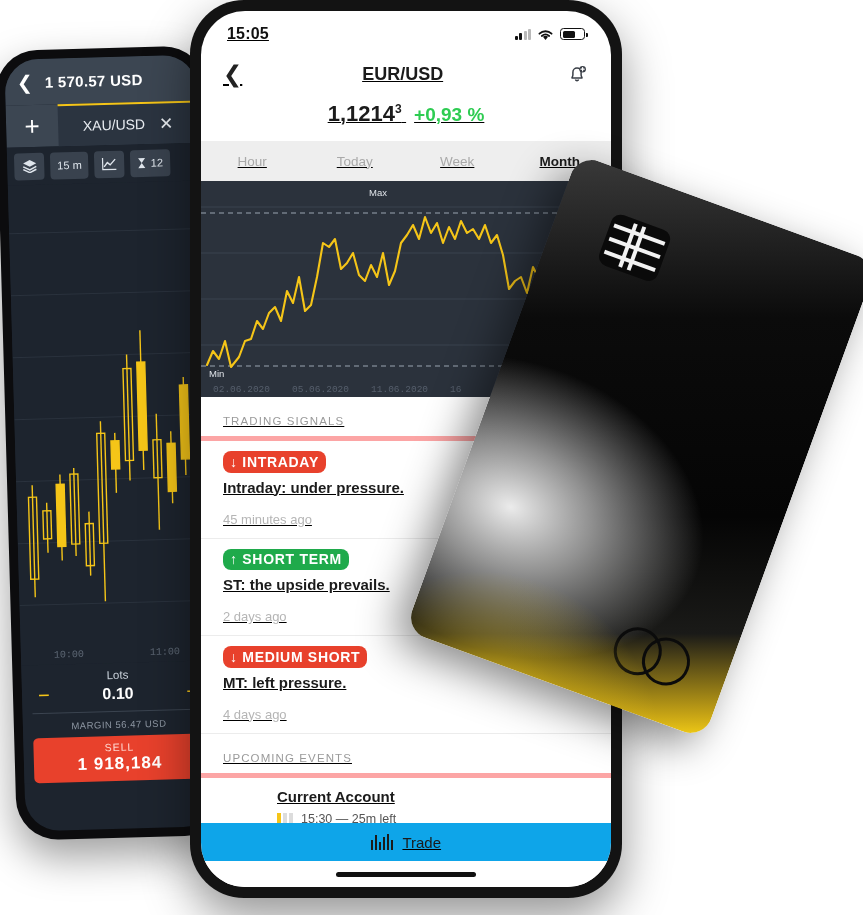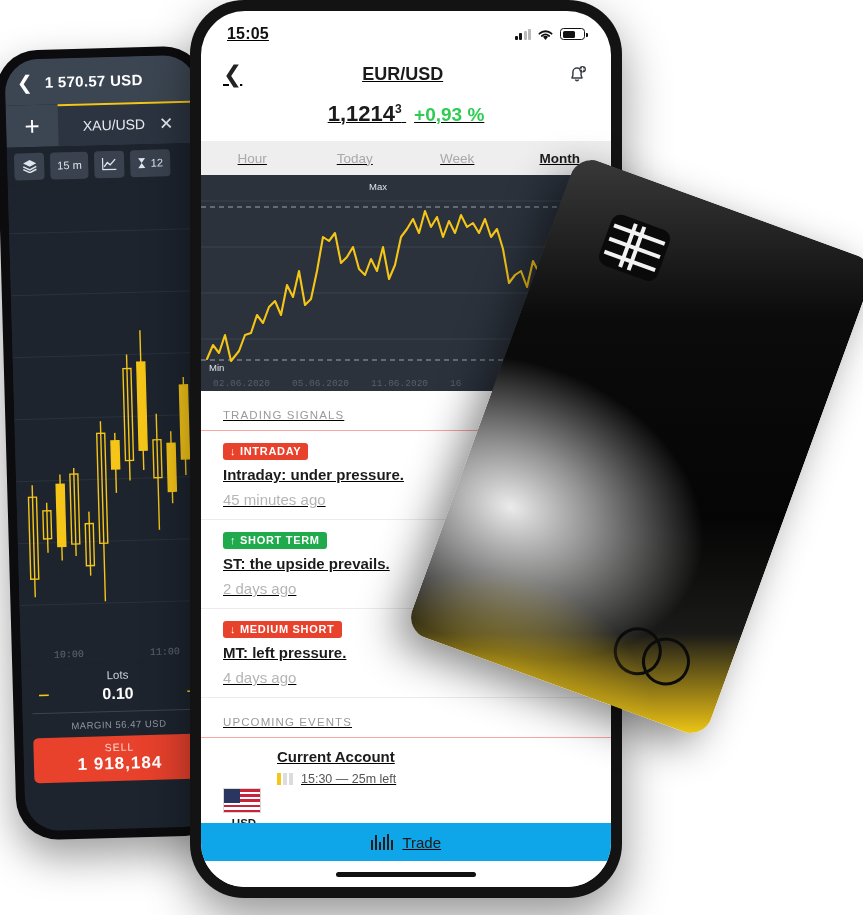--- a/index.html
+++ b/index.html
@@ -145,51 +145,51 @@
   .nav-back { font-size: 23px; color: #222; font-weight: 300; line-height: 1; }
   .nav-title { flex: 1; text-align: center; font-size: 18px; font-weight: bold; color: #1b1b1b; }
   .nav-bell { width: 26px; display: flex; justify-content: flex-end; }
 
   .quote { flex: none; text-align: center; padding: 4px 0 14px; }
   .quote-price { font-size: 22px; font-weight: bold; color: #1b1b1b; }
   .quote-price sup { font-size: 12px; }
   .quote-change { font-size: 19px; font-weight: bold; color: #2ecc52; margin-left: 8px; }
 
   .tabbar {
-    flex: none; height: 34px; background: #eeeeee;
+    flex: none; height: 40px; background: #eeeeee;
     display: flex; align-items: center;
   }
   .tabbar div { flex: 1; text-align: center; font-size: 13.5px; color: #a9a9a9; }
   .tabbar div.active { color: #1b1b1b; font-weight: bold; }
 
   .lt-chart { flex: none; height: 216px; background: #2b323c; position: relative; overflow: hidden; }
   .lt-chart svg { display: block; width: 100%; height: 100%; }
   .lt-lbl { position: absolute; color: #dfe3e8; font-size: 9.5px; }
   .lt-dates {
     position: absolute; left: 12px; right: 0; bottom: 2px;
     display: flex; gap: 22px;
     color: #565f6c; font-size: 9.5px;
     font-family: "Liberation Mono", monospace;
   }
 
   .scroll { flex: 1; background: #fff; overflow: hidden; }
   .sec-title {
     font-size: 11.5px; color: #9a9a9a; letter-spacing: 1.1px;
     padding: 18px 22px 9px;
-    border-bottom: 1px solid #fca5a5;
+    border-bottom: 5px solid #fca5a5;
   }
   .signal { padding: 10px 22px 11px; border-bottom: 1px solid #ececec; }
   .badge {
-    display: inline-block; color: #fff; font-size: 11px; font-weight: bold;
-    letter-spacing: .7px; padding: 2.5px 7px 3px; border-radius: 3px;
+    display: inline-block; color: #fff; font-size: 14px; font-weight: bold;
+    letter-spacing: .7px; padding: 2.5px 7px 3px; border-radius: 8px;
   }
   .badge.down { background: #e8412c; }
   .badge.up { background: #1faa4b; }
   .sig-text { font-size: 15px; color: #1b1b1b; font-weight: bold; margin-top: 6px; }
-  .sig-time { font-size: 15px; color: #b5b5b5; margin-top: 8px; }
+  .sig-time { font-size: 13px; color: #b5b5b5; margin-top: 16px; }
 
   .event { display: flex; align-items: flex-start; padding: 10px 22px 0; gap: 12px; }
   .flag-wrap { width: 42px; text-align: center; flex: none; margin-top: 40px; }
   .flag { width: 38px; height: 25px; border: 1px solid #d8d8d8; position: relative; overflow: hidden; background: #fff; }
   .flag .stripes { position: absolute; inset: 0; background:
     repeating-linear-gradient(#c9233c 0 2.6px, #ffffff 2.6px 5.2px); }
   .flag .canton { position: absolute; left: 0; top: 0; width: 16px; height: 13.5px; background: #2a3560; }
   .flag-code { font-size: 11.5px; color: #1b1b1b; font-weight: bold; margin-top: 4px; }
   .ev-name { font-size: 15px; font-weight: bold; color: #1b1b1b; }
   .ev-meta { display: flex; align-items: center; gap: 8px; margin-top: 7px; }

